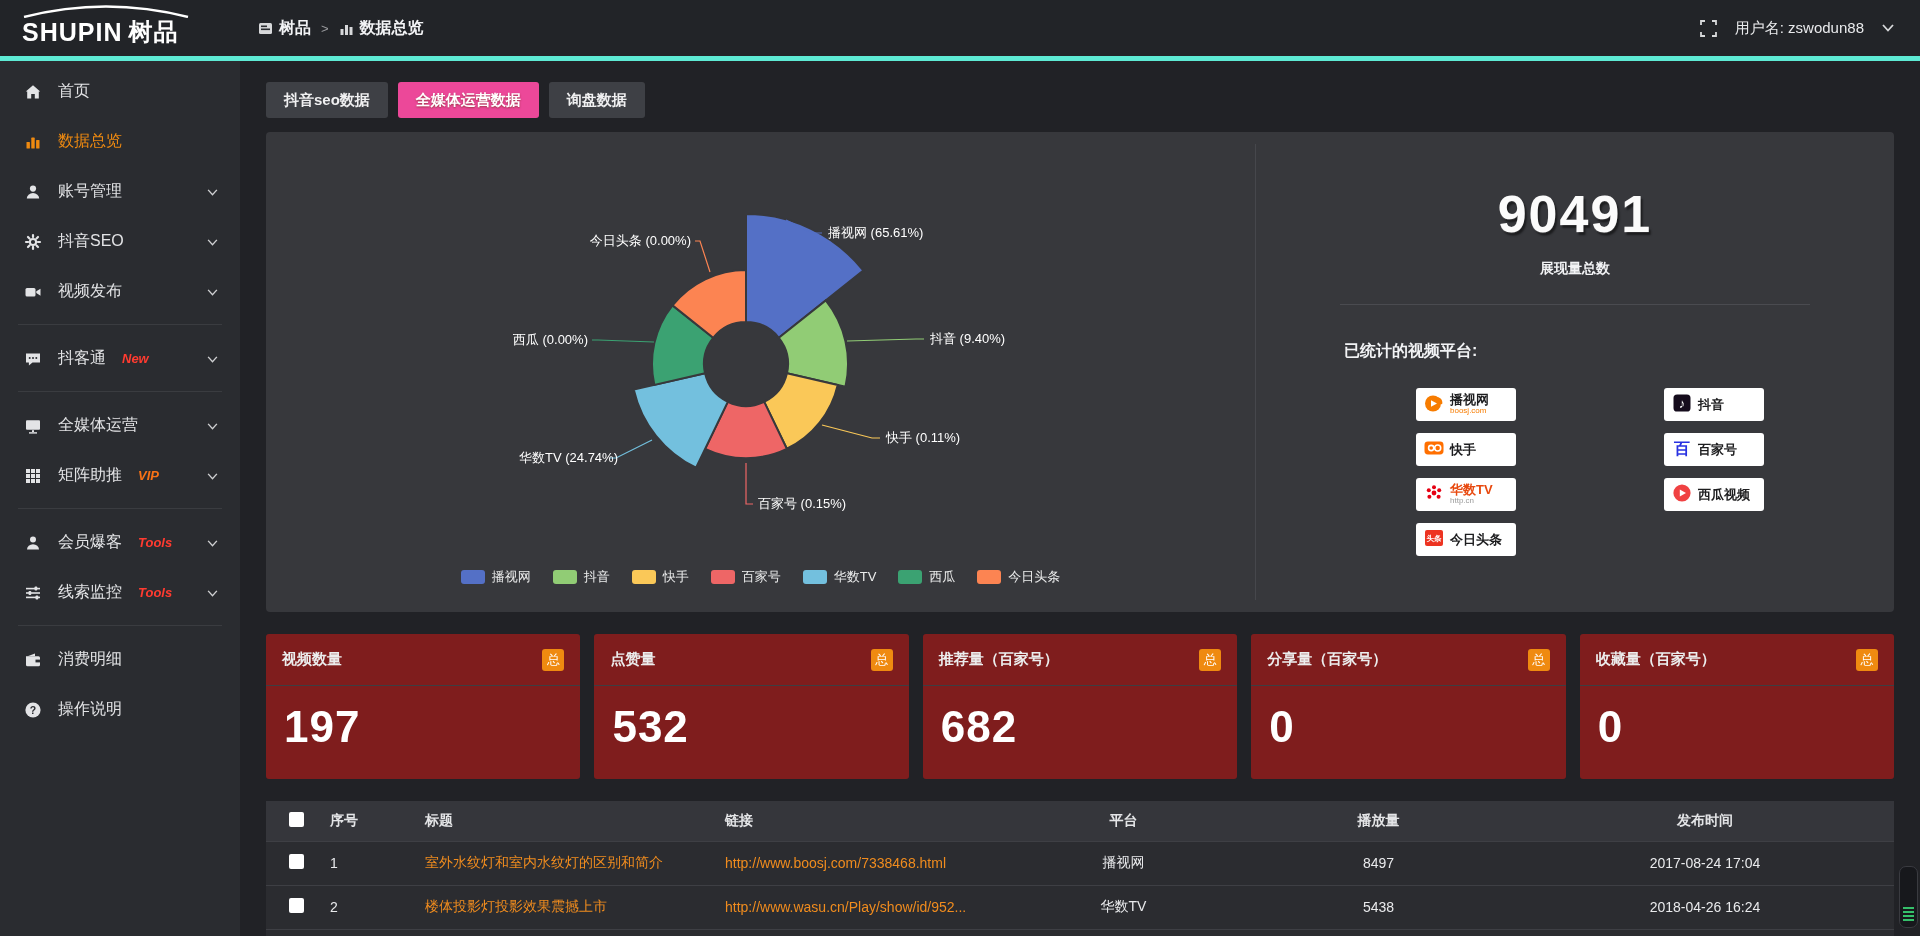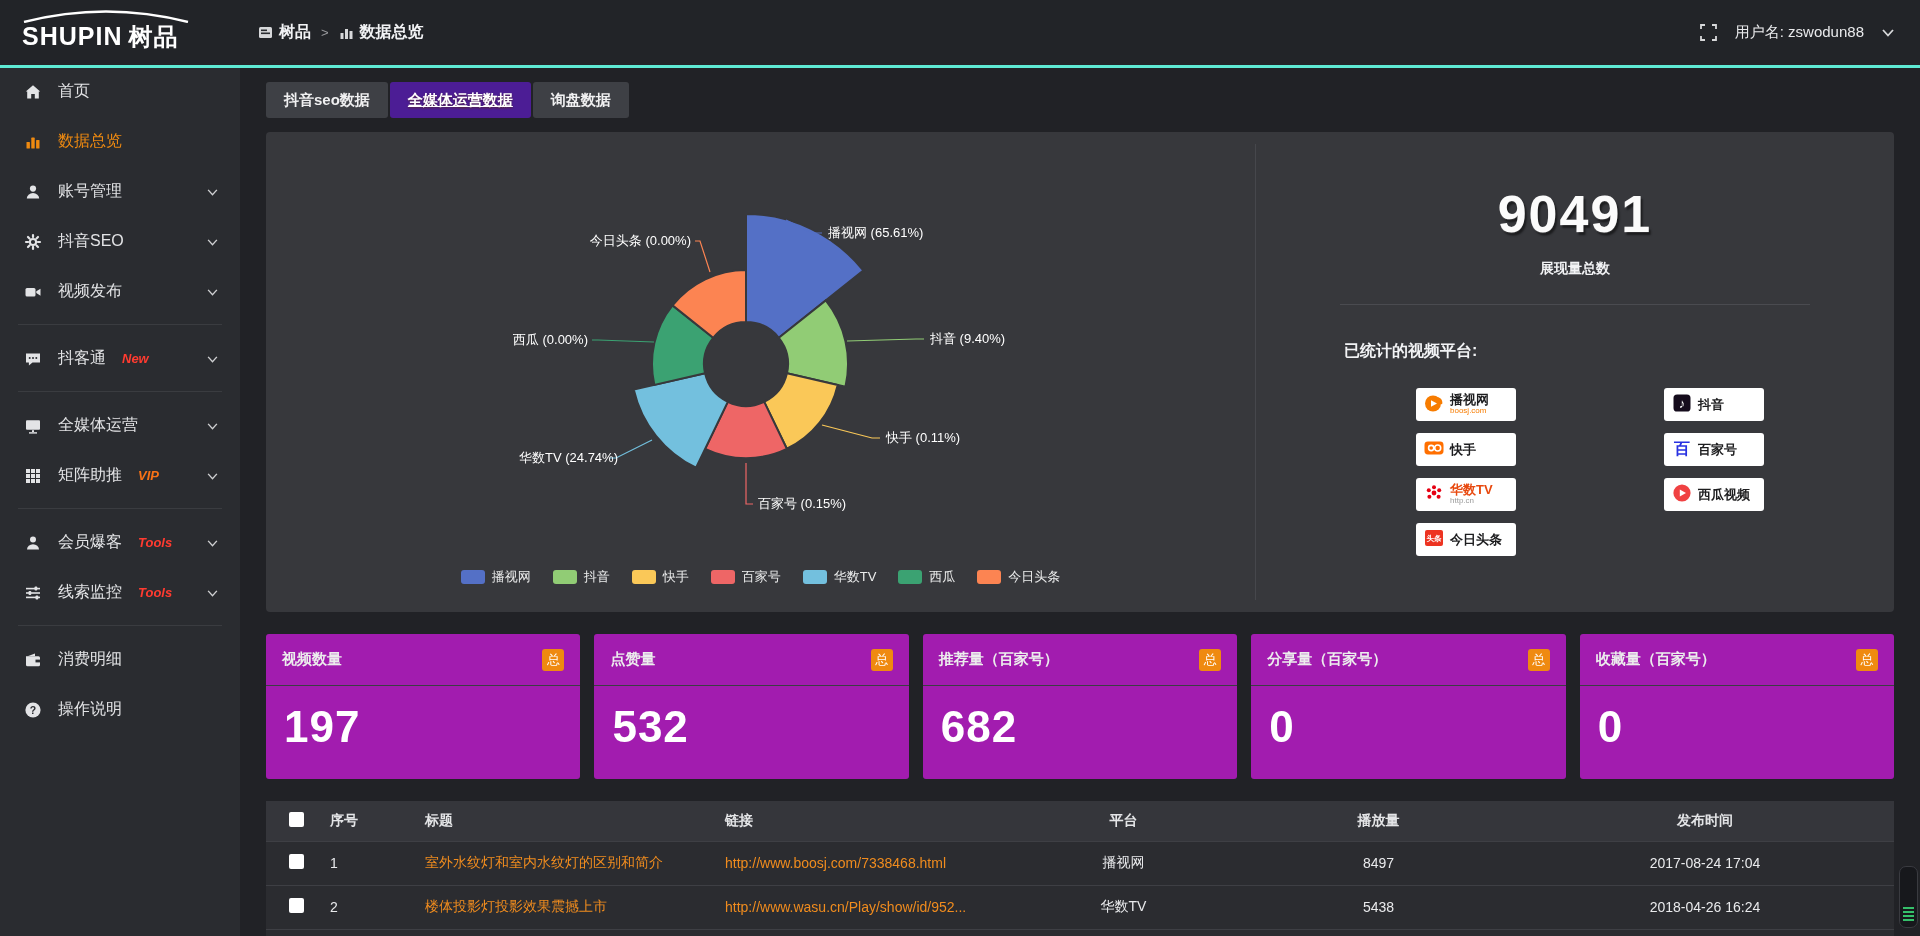--- a/index.html
+++ b/index.html
@@ -1,21 +1,21 @@
 <!DOCTYPE html>
 <html><head>
 <meta charset="utf-8">
 <style>
   * { margin:0; padding:0; box-sizing:border-box; }
   html,body { width:1920px; height:936px; overflow:hidden; background:#212226;
     font-family:"Liberation Sans","DejaVu Sans",sans-serif; color:#e9eaec; }
 
   
-  .topbar { position:fixed; top:0; left:0; width:1920px; height:68px; background:#222428;
-    display:flex; align-items:center; z-index:30; border-bottom:3px solid #5eead4; }
+  .topbar { position:fixed; top:0; left:0; width:1920px; height:61px; background:#222428;
+    display:flex; align-items:center; z-index:30; border-bottom:5px solid #5eead4; }
   .logo-wrap { width:240px; padding-left:22px; position:relative; height:56px; display:flex; align-items:center; }
   .logo-arc { position:absolute; left:20px; top:5px; }
   .logo-text { font-size:25px; font-weight:800; letter-spacing:1px; color:#fff; margin-top:8px; }
   .logo-cn { font-size:24px; font-weight:800; margin-left:6px; }
   .breadcrumb { display:flex; align-items:center; gap:8px; font-size:16px; font-weight:700; color:#f2f3f5; margin-left:18px; }
   .crumb { display:flex; align-items:center; gap:6px; cursor:pointer; }
   .crumb-sep { color:#9a9b9e; font-size:13px; font-weight:400; margin:0 2px; }
   .topbar-right { margin-left:auto; display:flex; align-items:center; gap:18px; padding-right:26px; }
   .user-label { font-size:15px; color:#e9eaec; }
   .icon-svg { display:inline-block; vertical-align:middle; }
@@ -27,24 +27,24 @@
   .side-item.active { color:#ef8a10; }
   .side-icon { width:18px; height:18px; margin-right:16px; flex:0 0 18px; color:inherit; }
   .side-label { flex:0 0 auto; }
   .side-badge { font-size:13px; font-weight:700; font-style:italic; margin-left:16px; }
   .side-chevron { margin-left:auto; color:#cfd0d2; }
   .side-divider { height:1px; background:#3a3c40; margin:8px 18px; }
 
   
   .main { position:absolute; top:56px; left:240px; width:1680px; height:880px; padding:0 26px; overflow:hidden; }
 
-  .tab-row { display:flex; gap:2px; margin-top:26px; }
+  .tab-row { display:flex; gap:10px; margin-top:26px; }
   .tab { height:36px; padding:0 18px; border:none; border-radius:3px; background:#3e4045; color:#f0f0f1;
     font-size:15px; font-weight:700; font-family:inherit; cursor:pointer; }
-  .tab.active { background:#4c1d95; color:#fff; text-shadow:0 1px 2px rgba(90,40,0,.55);text-decoration:underline; }
+  .tab.active { background:#ec4899; color:#fff; text-shadow:0 1px 2px rgba(90,40,0,.55); }
 
   
   .chart-panel { margin-top:14px; height:480px; background:#37383c; border-radius:4px; display:flex; }
   .chart-left { flex:1 1 auto; position:relative; }
   .chart-left svg.pie { position:absolute; left:0; top:0; }
   .pie-label { position:absolute; font-size:13px; color:#fff; white-space:nowrap; transform:translateY(-50%); }
   .pie-label.r { transform:translate(-100%,-50%); }
   .legend { position:absolute; left:0; right:0; bottom:26px; display:flex; justify-content:center; gap:22px; }
   .legend-item { display:flex; align-items:center; gap:7px; font-size:13px; color:#eceded; cursor:pointer; }
   .legend-swatch { width:24px; height:14px; border-radius:3px; }
@@ -58,21 +58,21 @@
   .platforms-title { font-size:16px; font-weight:700; margin:36px 0 0 88px; color:#f2f3f5; }
   .platform-cols { display:flex; margin:26px 0 0 160px; gap:148px; }
   .platform-col { display:flex; flex-direction:column; gap:12px; }
   .platform-badge { width:100px; height:33px; background:#fff; border-radius:3px; display:flex;
     align-items:center; padding:0 7px; gap:5px; }
   .pb-name { font-size:13px; font-weight:700; color:#1d1d1f; line-height:1.05; }
   .pb-sub { font-size:8px; font-weight:400; line-height:1.1; }
 
   
   .stats-row { display:flex; gap:14px; margin-top:22px; }
-  .stat-card { flex:1 1 0; height:145px; background:#a21caf; border-radius:3px; }
+  .stat-card { flex:1 1 0; height:145px; background:#7f1d1d; border-radius:3px; }
   .stat-head { height:52px; display:flex; align-items:center; justify-content:space-between;
     padding:0 16px; border-bottom:1px solid #3c3e43; }
   .stat-title { font-size:15px; font-weight:700; color:#eceded; }
   .stat-badge { width:22px; height:22px; border-radius:3px; background:#ef8a10; color:#fff; font-size:13px;
     display:flex; align-items:center; justify-content:center; }
   .stat-value { font-size:44px; font-weight:700; color:#fff; padding:16px 0 0 18px; letter-spacing:1px; }
 
   
   .table-panel { margin-top:22px; background:#28292d; border-radius:3px; }
   table { width:100%; border-collapse:collapse; table-layout:fixed; }

